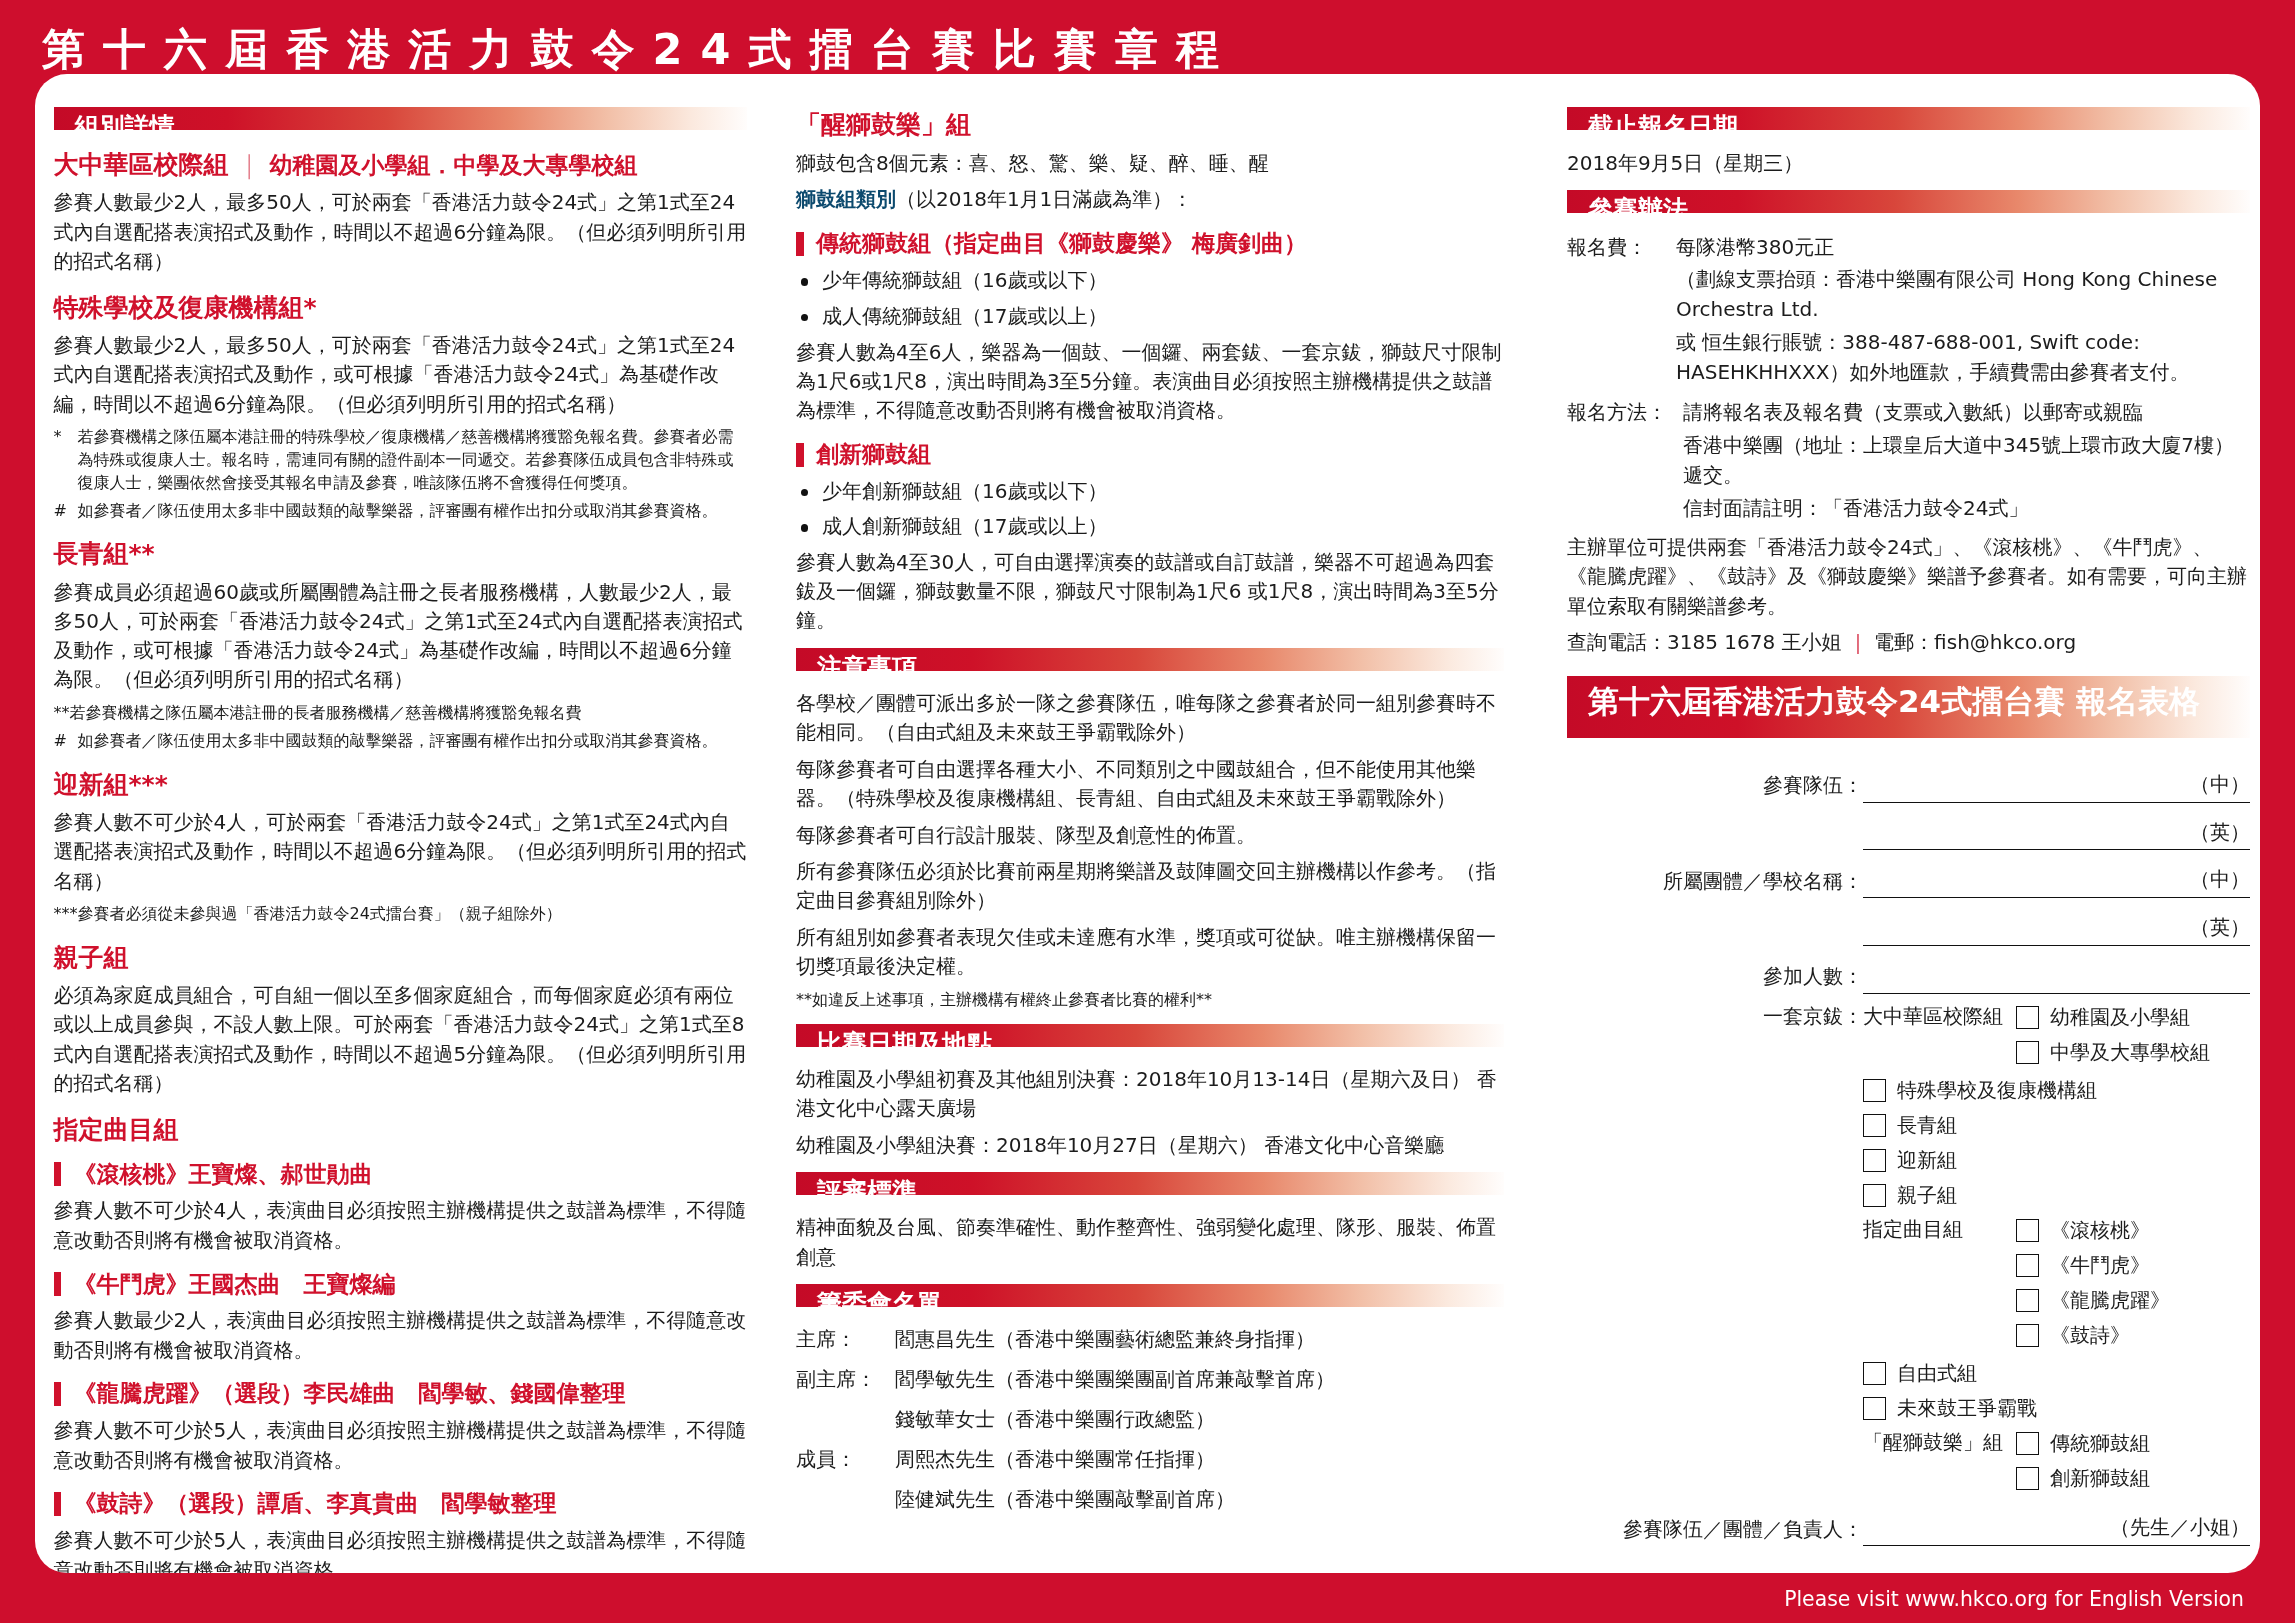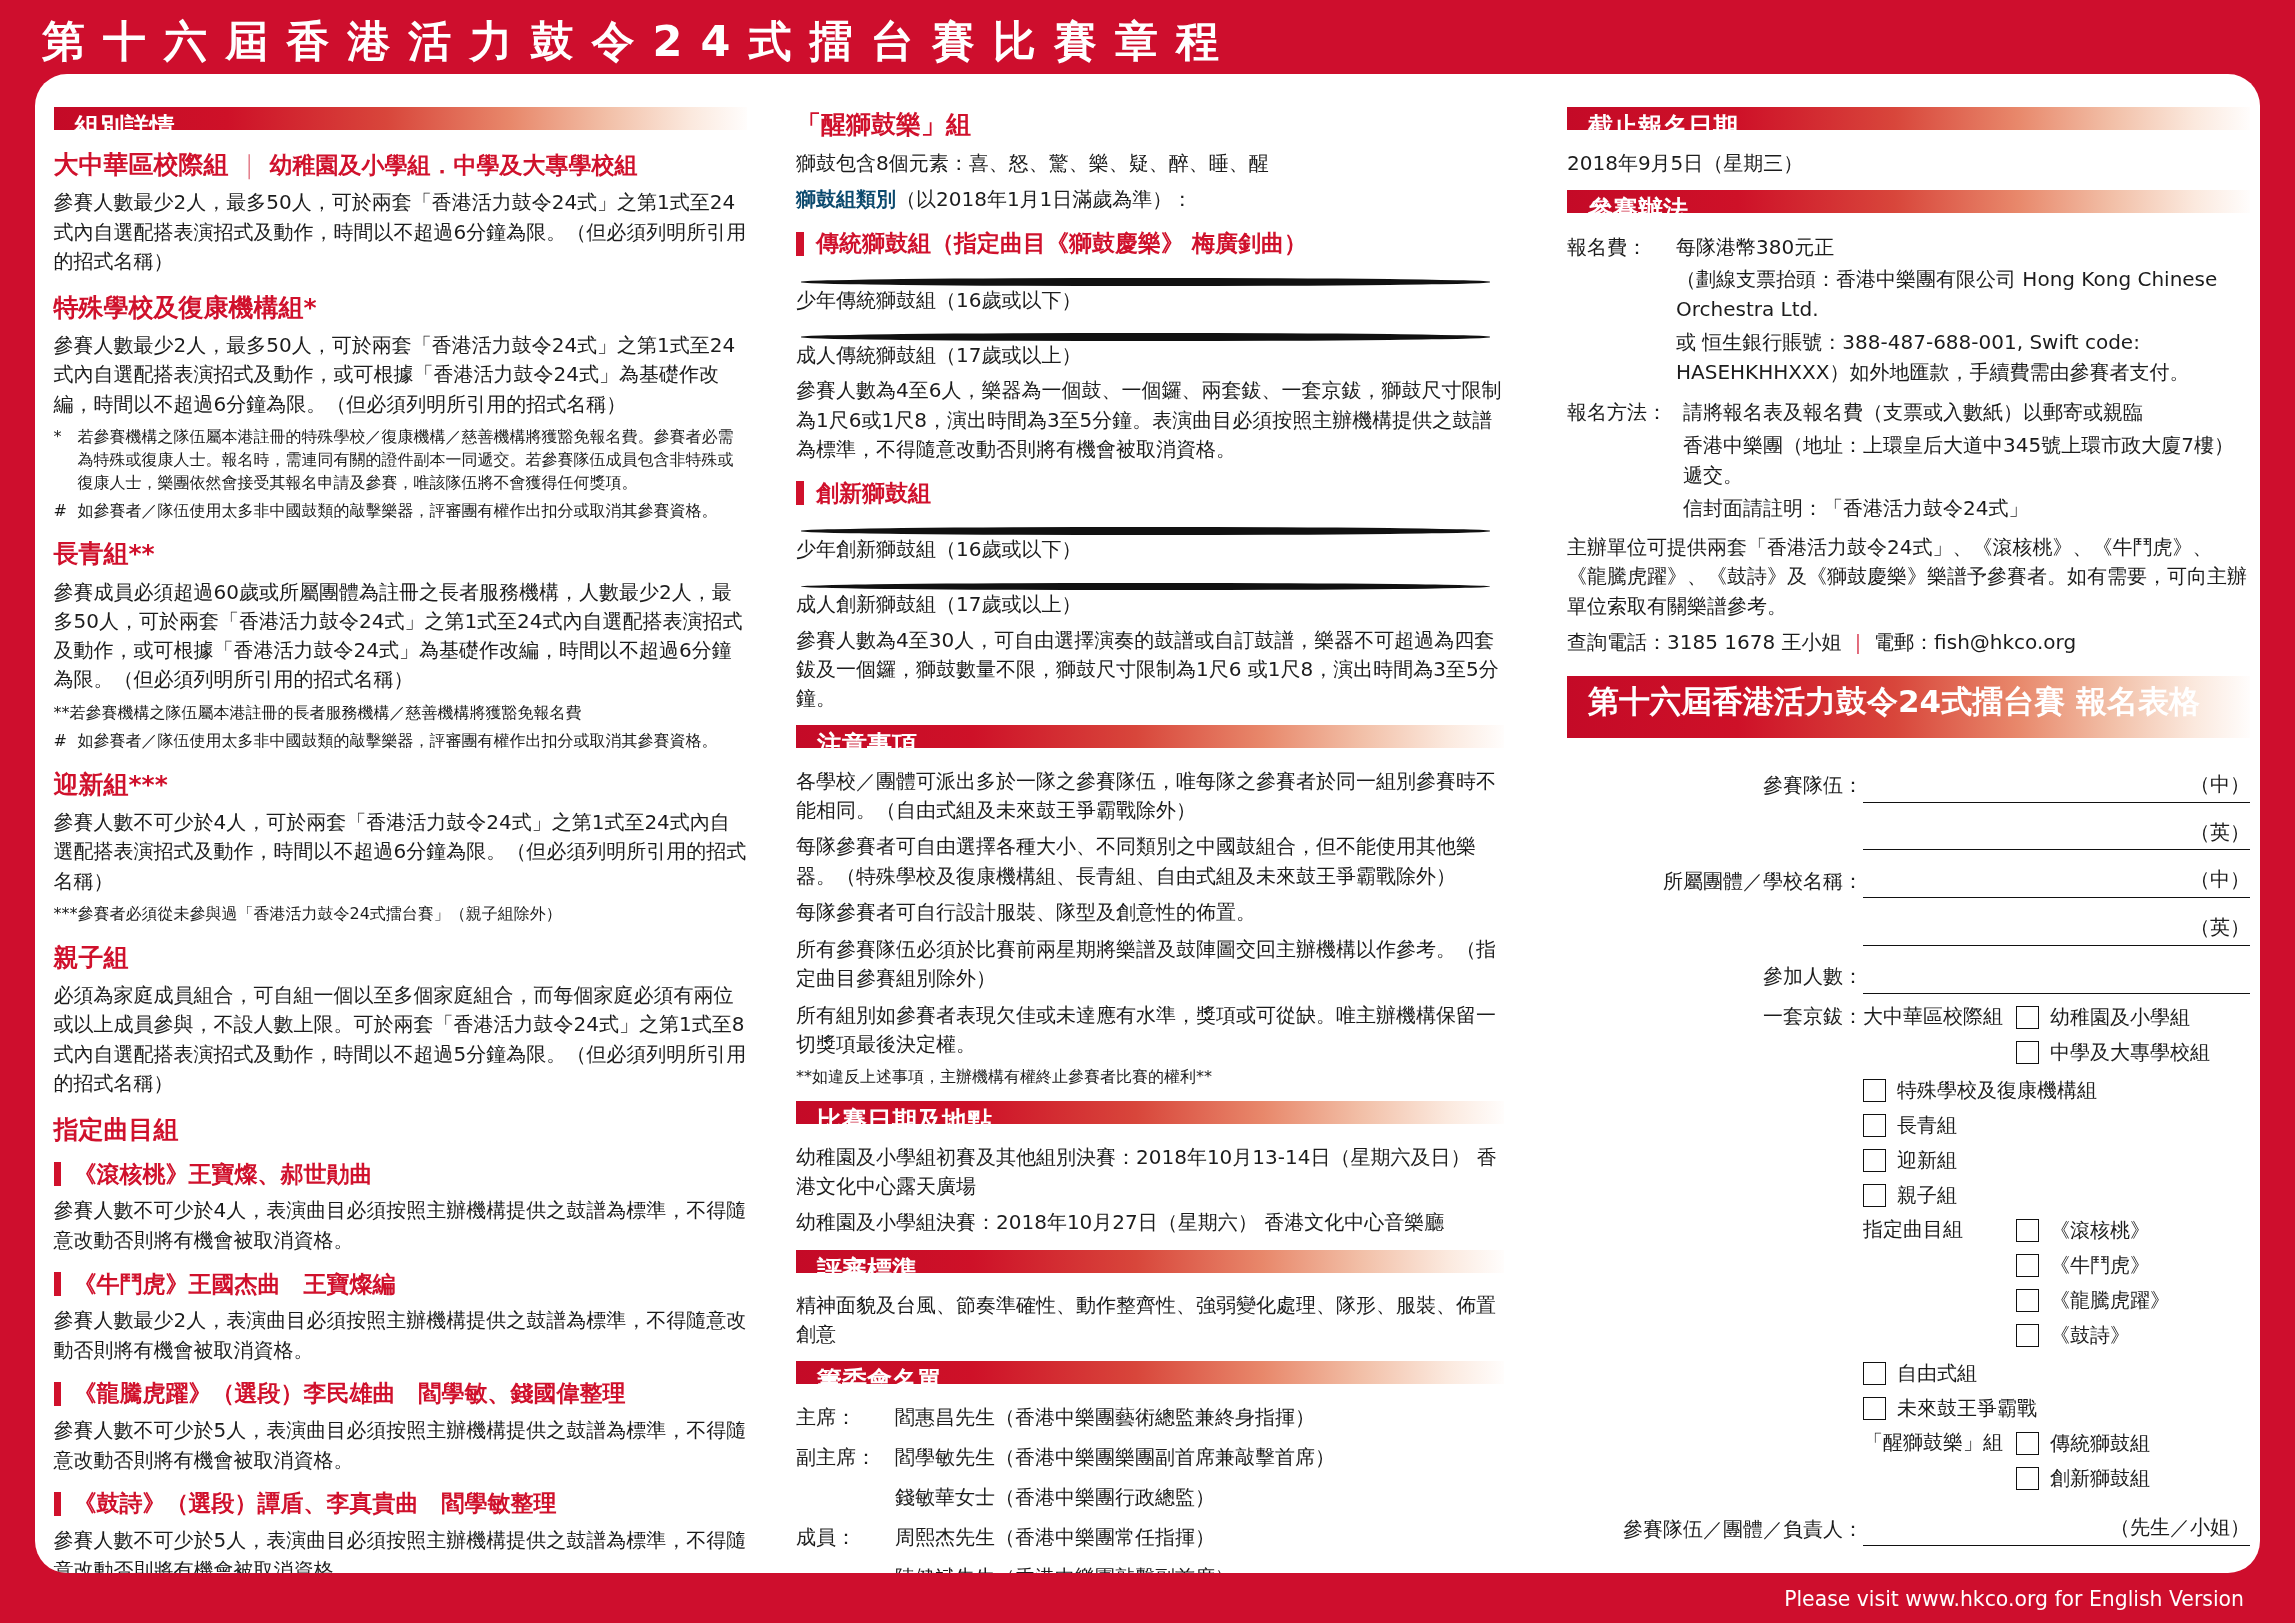--- a/index.html
+++ b/index.html
@@ -4,21 +4,21 @@
 <style>
   html,body{margin:0;padding:0;}
   body{
     width:2295px;height:1623px;position:relative;
     background:#ce0e2d;
     font-family:"DejaVu Sans","Liberation Sans",sans-serif;
     color:#1c1c1c;
     -webkit-font-smoothing:antialiased;
   }
   
-  .topbar{position:absolute;left:0;top:4px;width:100%;height:74px;border-radius:31px;}
+  .topbar{position:absolute;left:0;top:12px;width:100%;height:74px;border-radius:31px;}
   .page-title{
     color:#fff;font-size:43px;font-weight:bold;letter-spacing:.42em;
     line-height:74px;padding-left:42px;white-space:nowrap;
   }
   
   .card{
     position:absolute;left:35px;top:74px;right:35px;bottom:50px;
     background:#ffffff;border-radius:32px;overflow:hidden;
   }
   .col{position:absolute;top:26px;}
@@ -35,21 +35,21 @@
   .band.big{height:62px;line-height:51px;font-size:31px;margin:18.5px 0 21px 0;}
   
   .h2{font-size:25px;font-weight:bold;color:#d0112c;margin:15.7px 0 8.3px 0;line-height:1.25;}
   .h2 .sep{font-weight:normal;color:#e4808e;padding:0 8.3px;}
   .h2 .sub{font-weight:bold;font-size:23px;}
   .p{font-size:20px;line-height:1.46;margin:0 0 7.4px 0;}
   .fn{font-size:16px;line-height:1.42;margin:0 0 5.6px 0;display:flex;}
   .fn .mark{flex:0 0 24px;}
   .fn .txt{flex:1;}
   .fni{font-size:16px;line-height:1.42;margin:0 0 5.6px 0;}
-  .bul{display:flex;font-size:20px;line-height:1.46;margin:0 0 6.5px 0;flex-direction:column;}
+  .bul{display:flex;font-size:20px;line-height:1.46;margin:0 0 6.5px 0;}
   .dot{flex:0 0 7.4px;height:7.4px;border-radius:50%;background:#111;margin:12px 14px 0 4.6px;}
   .bul .txt{flex:1;}
   .songh{display:flex;align-items:center;margin:15.7px 0 8.3px 0;}
   .songbar{flex:0 0 7.9px;height:24px;background:#d0112c;margin-right:12px;}
   .songt{font-size:23px;font-weight:bold;color:#d0112c;line-height:1.2;}
   .redlead{color:#0c4a6e;font-weight:bold;}
   
   .crow{display:flex;font-size:20px;line-height:1.4;margin:0 0 12px 0;}
   .crole{flex:0 0 99px;}
   .cname{flex:1;}

